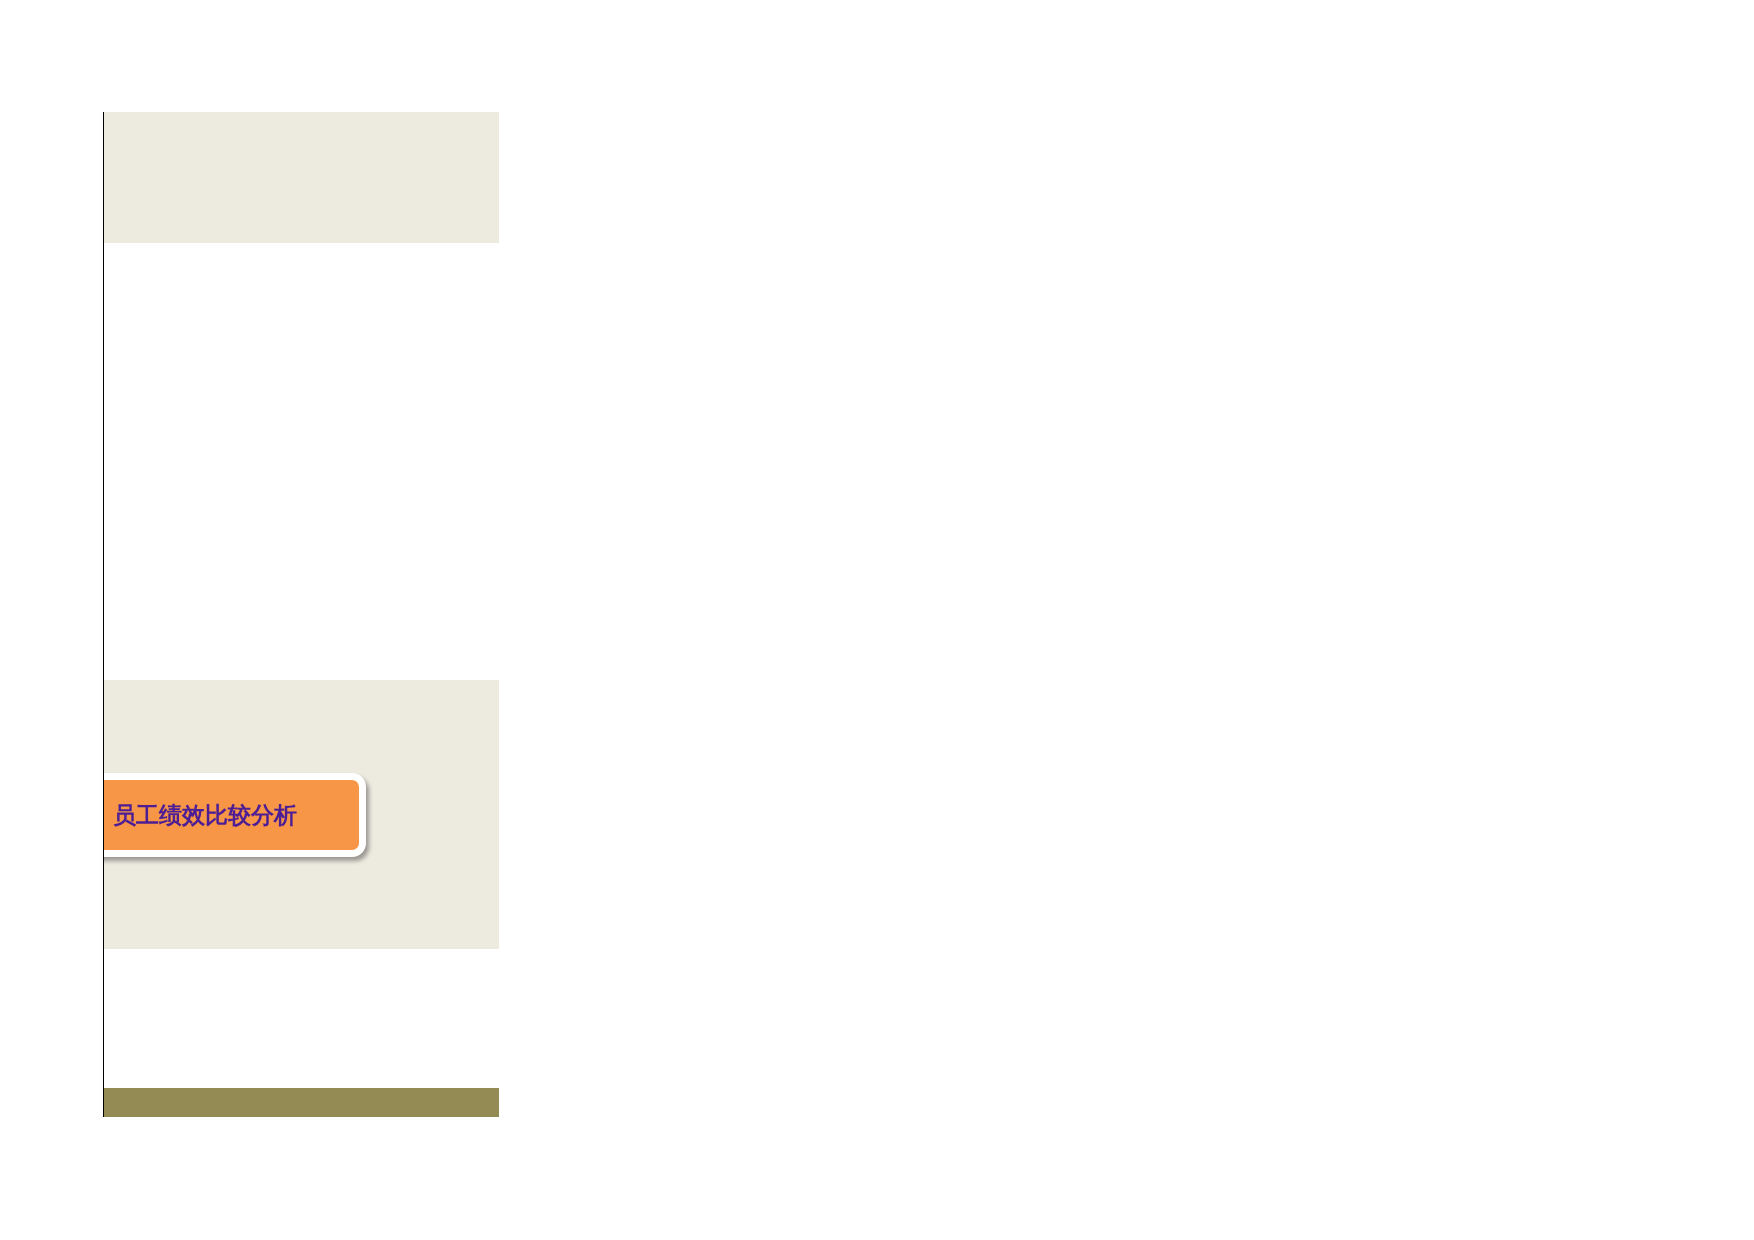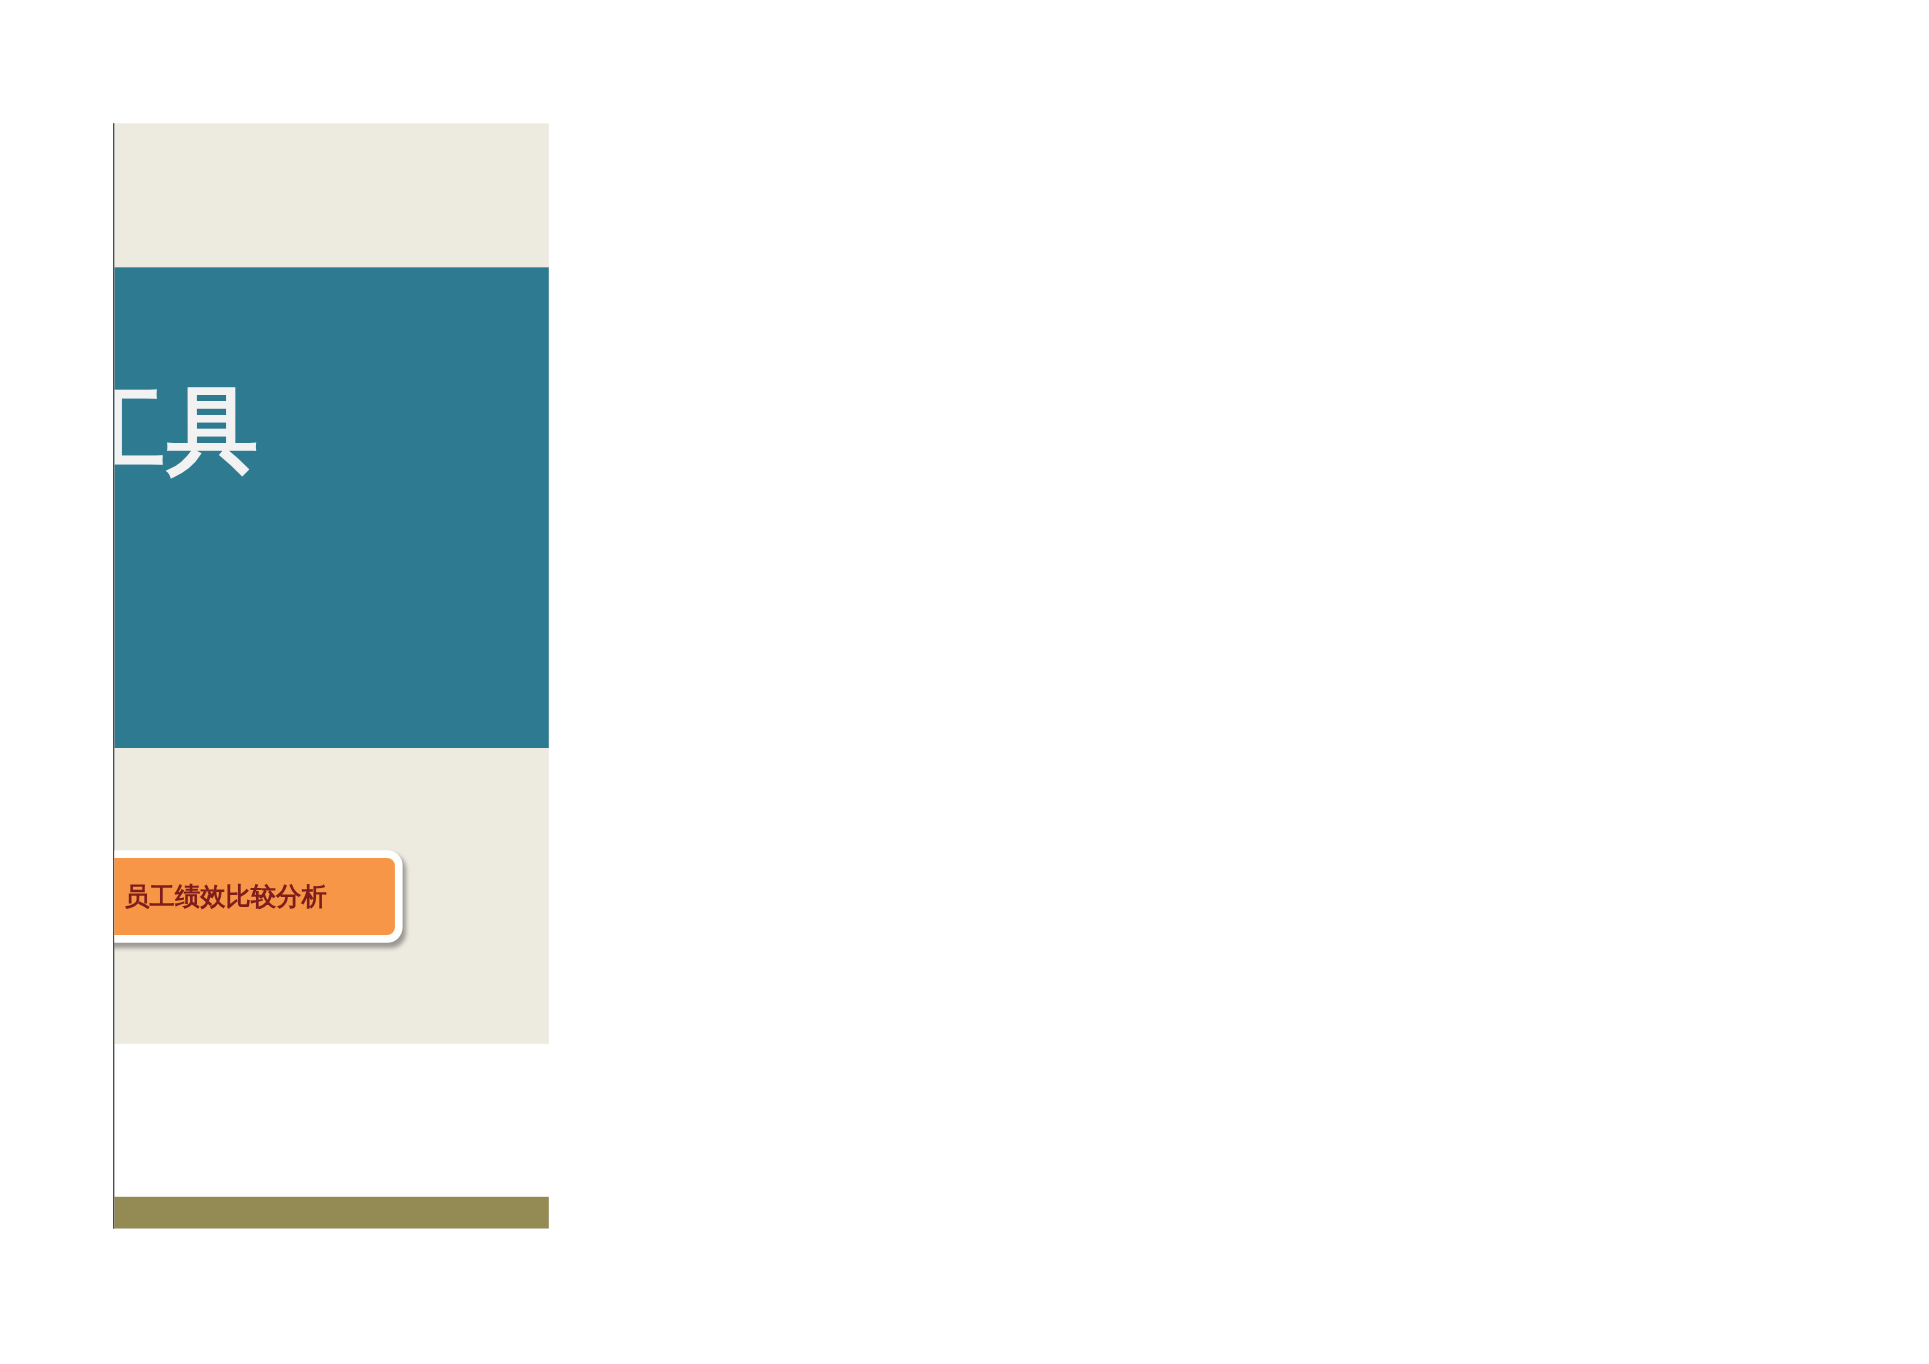--- a/index.html
+++ b/index.html
@@ -74,21 +74,21 @@
       border-radius: 14px;
       box-shadow: 3px 4px 4px rgba(0,0,0,0.35);
       display: flex;
       align-items: center;
       padding-left: 42px;
       cursor: pointer;
     }
     .nav-button span {
       font-size: 23px;
       font-weight: bold;
-      color: #7f1d1d;
+      color: #4c1d95;
       white-space: nowrap;
     }
     .band-white {
       position: absolute;
       left: 0; top: 837px;
       width: 100%;
       height: 139px;
       background: #ffffff;
     }
     .band-footer {
@@ -100,23 +100,20 @@
     }
   </style>
 </head>
 <body>
 
 <div class="page-edge"></div>
 
 <div class="panel">
   <div class="band-top"></div>
 
-  <div class="band-title">
-    <div class="title-text">工具</div>
-  </div>
 
   <div class="band-mid">
     <div class="nav-button">
       <span>员工绩效比较分析</span>
     </div>
   </div>
 
   <div class="band-white"></div>
 
   <div class="band-footer"></div>

